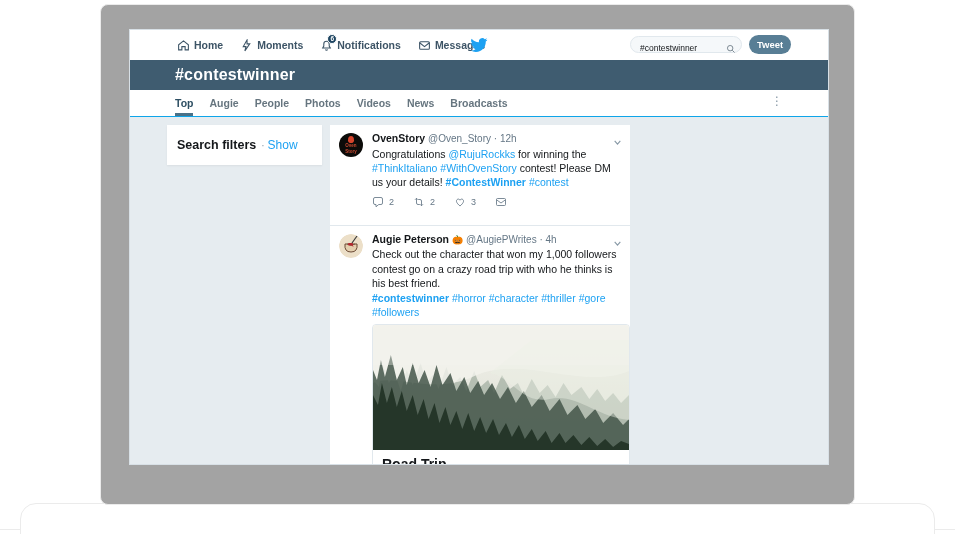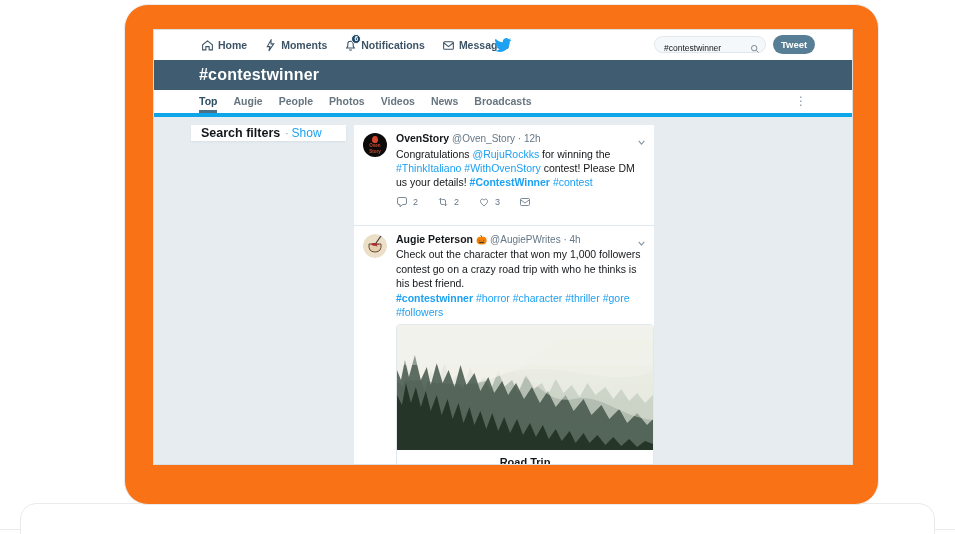--- a/index.html
+++ b/index.html
@@ -9,21 +9,21 @@
   }
   *{margin:0;padding:0;box-sizing:border-box;}
   html,body{width:955px;height:534px;overflow:hidden;background:#fff;
     font-family:"Liberation Sans","DejaVu Sans",sans-serif;color:var(--ink);}
   
   .stack-edge-3{position:absolute;left:-24px;top:529px;width:1003px;height:40px;
     background:#fff;border:1px solid #ebebeb;border-radius:18px;}
   .stack-edge-2{position:absolute;left:20px;top:503px;width:915px;height:60px;
     background:#fff;border:1px solid #ebebeb;border-radius:16px;}
   .device-card{position:absolute;left:100px;top:4px;width:755px;height:501px;
-    background:#f97316;border:1px solid #ebebeb;border-radius:24px;margin-left:24px;}
+    background:#a3a3a3;border:1px solid #ebebeb;border-radius:8px;}
   
   .browser{position:absolute;left:28px;top:24px;width:700px;height:436px;
     border:1px solid #d8e0e6;background:#fff;display:flex;flex-direction:column;overflow:hidden;}
   
   .topnav{height:30px;position:relative;display:flex;align-items:center;
     padding-left:47px;gap:17px;background:#fff;flex:0 0 auto;}
   .navitem{display:flex;align-items:center;gap:4px;color:var(--nav-ink);
     font-size:10.5px;font-weight:bold;cursor:pointer;position:relative;}
   .navitem svg{width:13px;height:13px;stroke:var(--nav-ink);fill:none;stroke-width:2;}
   .badge{position:absolute;top:-5px;left:7px;min-width:10px;height:10px;border-radius:6px;
@@ -39,29 +39,29 @@
   .searchbox .mag svg{width:10px;height:10px;stroke:#66757f;fill:none;stroke-width:2;}
   .tweet-btn{position:absolute;right:37px;top:5px;width:42px;height:19px;border:0;
     border-radius:10px;background:var(--button-bg);color:#fff;font-weight:bold;
     font-size:9.5px;font-family:inherit;cursor:pointer;}
   
   .hashbar{height:30px;background:var(--header-bg);display:flex;align-items:center;
     padding-left:45px;flex:0 0 auto;}
   .hashbar .title{color:#fff;font-size:16px;font-weight:bold;letter-spacing:.2px;}
   
   .tabsbar{height:27px;background:#fff;display:flex;align-items:stretch;gap:16px;
-    padding-left:45px;border-bottom:4px solid #0ea5e9;position:relative;flex:0 0 auto;}
+    padding-left:45px;border-bottom:1px solid #0ea5e9;position:relative;flex:0 0 auto;}
   .tab{display:flex;align-items:center;font-size:10.5px;font-weight:bold;
     color:#66757f;cursor:pointer;border-bottom:3px solid transparent;padding-top:2px;}
   .tab.active{color:#2e4f63;border-bottom-color:#4a7187;}
   .more-dots{position:absolute;right:45px;top:5px;color:#8899a6;font-size:12px;
     line-height:1;cursor:pointer;letter-spacing:0;}
   
   .content{flex:1;background:var(--feed-bg);position:relative;overflow:hidden;}
-  .filters-card{position:absolute;left:37px;top:8px;width:155px;height:16px;background:#fff;
+  .filters-card{position:absolute;left:37px;top:8px;width:155px;height:40px;background:#fff;
     box-shadow:0 1px 2px rgba(0,0,0,.06);display:flex;align-items:center;padding:0 10px;}
   .filters-card .ft{font-size:12.5px;font-weight:bold;color:var(--ink);}
   .filters-card .fdot{font-size:10px;color:#8899a6;margin:0 3px 0 5px;}
   .filters-card .fshow{font-size:12px;color:var(--accent);cursor:pointer;}
   .feed{position:absolute;left:200px;top:8px;width:300px;}
   .tweet{background:#fff;border-bottom:1px solid var(--border);position:relative;
     padding:7px 9px 17px;}
   .avatar{position:absolute;left:9px;top:8px;width:24px;height:24px;border-radius:50%;
     overflow:hidden;cursor:pointer;}
   .tw-main{margin-left:33px;}
@@ -75,21 +75,21 @@
   .chev svg{width:9px;height:9px;stroke:#8899a6;fill:none;stroke-width:2;}
   .actions{display:flex;margin-top:6px;margin-left:0;align-items:center;}
   .action{display:flex;align-items:center;width:41px;color:var(--meta);cursor:pointer;}
   .action svg{width:12px;height:12px;stroke:#657786;fill:none;stroke-width:1.7;}
   .action .cnt{font-size:9px;margin-left:5px;}
   
   .preview-card{margin-left:33px;margin-top:4px;width:258px;border:1px solid var(--border);
     border-radius:4px;overflow:hidden;cursor:pointer;background:#fff;}
   .preview-img{width:100%;height:125px;display:block;}
   .preview-txt{padding:6px 9px 7px;}
-  .pv-title{font-size:11px;font-weight:bold;text-align:center;}
+  .pv-title{font-size:14px;font-weight:bold;}
   .pv-desc{font-size:10.5px;line-height:1.35;margin-top:2px;}
   
   .av-oven{width:100%;height:100%;background:#0c0b09;display:flex;flex-direction:column;
     align-items:center;justify-content:center;}
   .av-oven .flame{width:6px;height:7px;background:#d5442c;border-radius:50% 50% 50% 50%/60% 60% 40% 40%;}
   .av-oven .t{font-size:4.5px;font-weight:bold;color:#c74a31;line-height:1.2;}
 </style>
 </head>
 <body>
 

